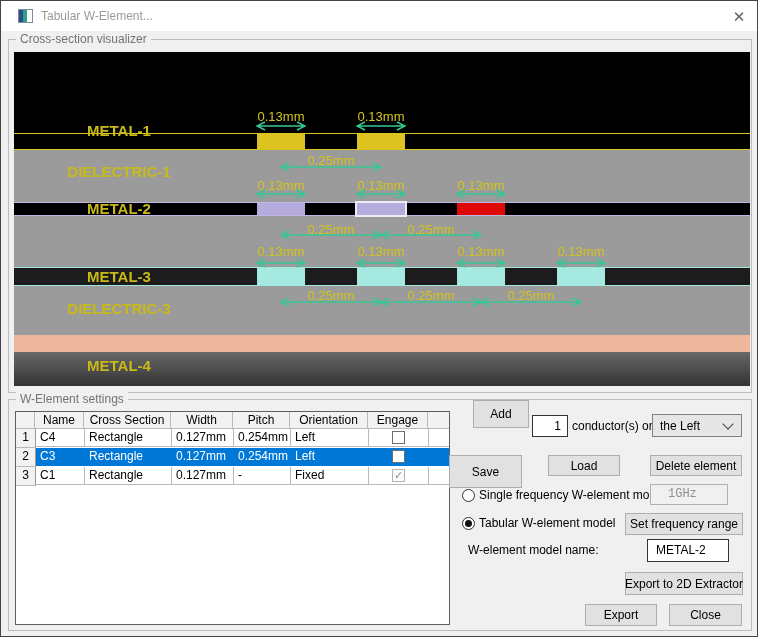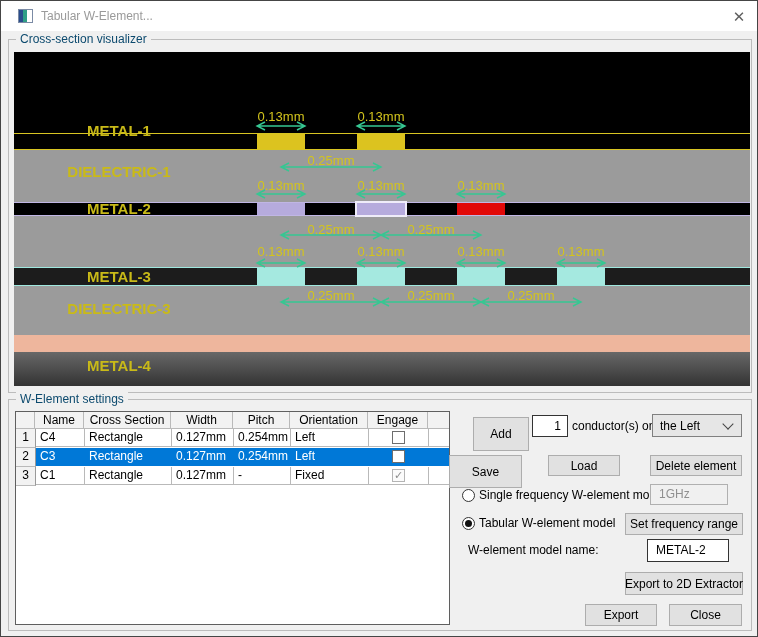--- a/index.html
+++ b/index.html
@@ -6,21 +6,21 @@
   body{width:758px;height:637px;font-family:"Liberation Sans",sans-serif;font-size:12px;color:#000;}
   .dialog{position:relative;width:758px;height:637px;background:#f0f0f0;border:1px solid #454545;box-sizing:border-box;overflow:hidden;}
   
   .titlebar{position:absolute;left:0;top:0;width:100%;height:30px;background:#ffffff;}
   .app-icon{position:absolute;left:17px;top:8px;width:15px;height:14px;border:1px solid #7b8ba5;box-sizing:border-box;
     background:linear-gradient(90deg,#2b4d8c 0 30%,#2f9e86 30% 60%,#ffffff 60%);}
   .title-text{position:absolute;left:40px;top:0;height:30px;line-height:30px;color:#9a9a9a;font-size:12px;}
   .close-btn{position:absolute;left:725px;top:5px;width:26px;height:21px;text-align:center;line-height:21px;color:#5f5f5f;font-size:15px;cursor:pointer;}
   
   .groupbox{position:absolute;border:1px solid #bcbcbc;box-sizing:border-box;}
-  .groupbox-label{position:absolute;top:-8px;left:7px;background:#f0f0f0;padding:0 4px;font-size:12px;color:#0c4a6e;white-space:nowrap;}
+  .groupbox-label{position:absolute;top:-8px;left:7px;background:#f0f0f0;padding:0 4px;font-size:12px;color:#737373;white-space:nowrap;}
   
   .canvas{position:absolute;left:5px;top:12px;width:736px;height:334px;background:#000;overflow:hidden;}
   .abs{position:absolute;}
   .hline{position:absolute;left:0;width:736px;height:1px;}
   .layer-label{position:absolute;left:5px;width:200px;text-align:center;font-weight:bold;font-size:15px;color:#c9ba18;}
   .dim-label{position:absolute;width:60px;text-align:center;font-size:13px;color:#d3c41c;white-space:nowrap;}
   .conductor{position:absolute;}
   .arrow-svg{position:absolute;left:0;top:0;}
   
   .grid{position:absolute;left:6px;top:11px;width:435px;height:214px;background:#fff;border:1px solid #5f5f5f;box-sizing:border-box;}
@@ -185,35 +185,35 @@
         <div class="grid-cell cell c3">0.127mm</div>
         <div class="grid-cell cell c4">-</div>
         <div class="grid-cell cell c5">Fixed</div>
         <div class="grid-cell cell c6">
             <div class="checkbox disabled">✓</div>
           </div>
         <div class="grid-cell cell c7"></div>
       </div>
     </div>
 
-    <div class="btn" style="left:464px;top:17px;width:56px;height:34px;">Add</div>
+    <div class="btn" style="left:464px;top:0;width:56px;height:28px;">Add</div>
     <div class="textfield" style="left:523px;top:15px;width:36px;height:22px;text-align:right;line-height:20px;padding-right:6px;">1</div>
     <div class="label" style="left:563px;top:15px;height:22px;line-height:22px;">conductor(s) on</div>
     <div class="dropdown" style="left:643px;top:14px;width:90px;height:23px;">
       <span class="dd-text">the Left</span>
       <span class="chevron"></span>
     </div>
 
     <div class="btn" style="left:440px;top:55px;width:73px;height:33px;">Save</div>
     <div class="btn" style="left:539px;top:55px;width:72px;height:21px;">Load</div>
     <div class="btn" style="left:641px;top:55px;width:92px;height:21px;">Delete element</div>
 
     <div class="radio" style="left:453px;top:89px;"></div>
     <div class="label" style="left:470px;top:83px;line-height:25px;">Single frequency W-element model</div>
-    <div class="textfield disabled" style="left:641px;top:84px;width:78px;height:21px;line-height:19px;padding-left:8px;">1GHz</div>
+    <div class="textfield disabled" style="left:641px;top:84px;width:78px;height:21px;line-height:19px;padding-left:17px;font-family:Liberation Mono, monospace;">1GHz</div>
 
     <div class="radio checked" style="left:453px;top:117px;"></div>
     <div class="label" style="left:470px;top:111px;line-height:25px;">Tabular W-element model</div>
     <div class="btn" style="left:616px;top:113px;width:118px;height:22px;">Set frequency range</div>
 
     <div class="label" style="left:459px;top:142px;line-height:16px;">W-element model name:</div>
     <div class="textfield" style="left:638px;top:139px;width:82px;height:23px;line-height:21px;padding-left:8px;">METAL-2</div>
 
     <div class="btn" style="left:616px;top:172px;width:118px;height:23px;">Export to 2D Extractor</div>
 

